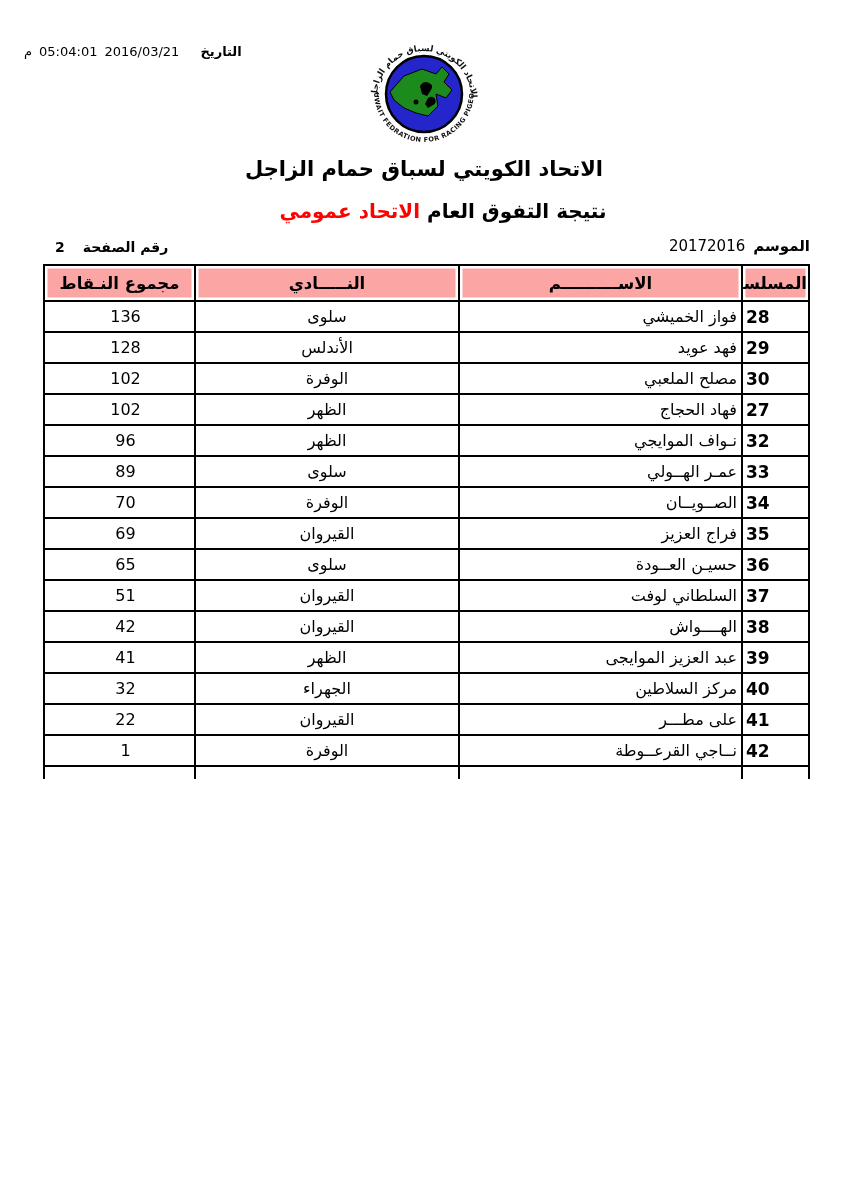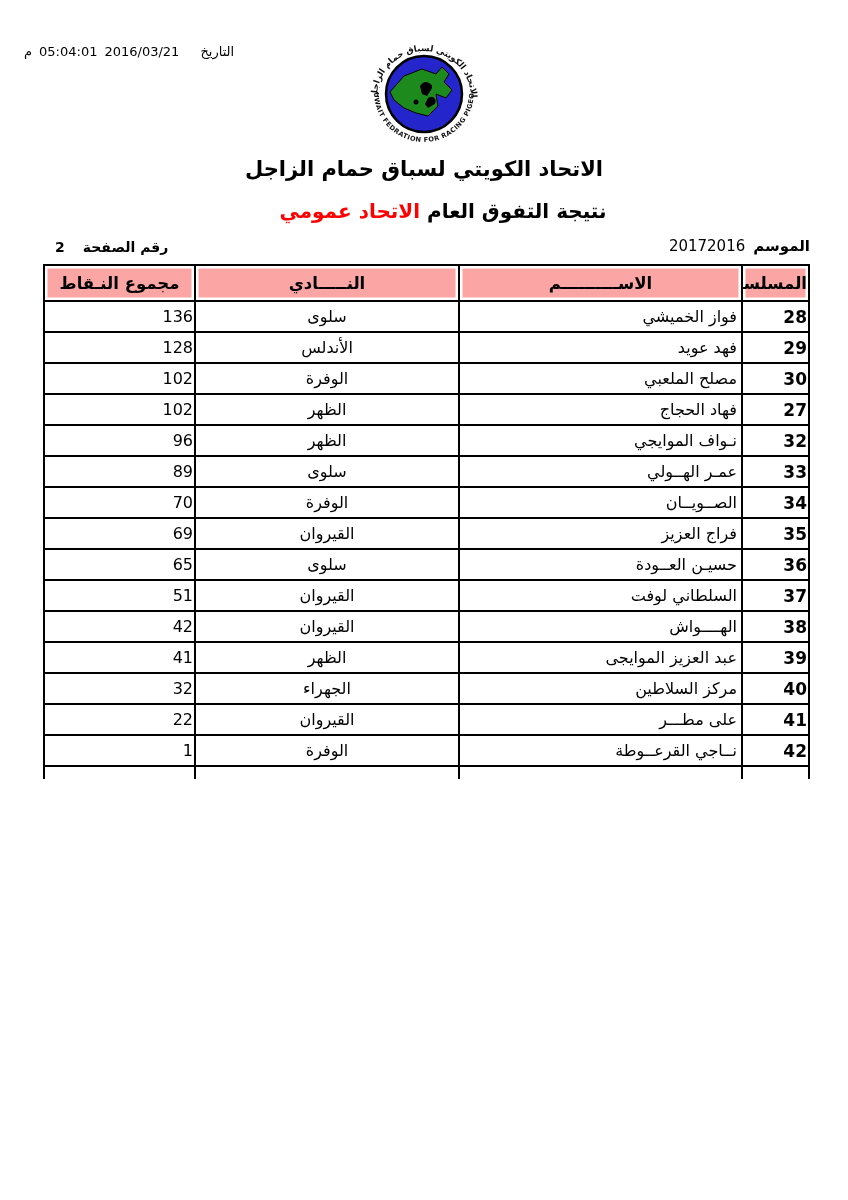--- a/index.html
+++ b/index.html
@@ -10,21 +10,21 @@
     font-family:"DejaVu Sans", sans-serif;
     direction:rtl;
     overflow:hidden;
   }
   
   .date-line{
     position:absolute;top:44px;left:24px;
     display:flex;direction:rtl;align-items:baseline;gap:7px;
     font-size:13px;color:#000;white-space:nowrap;
   }
-  .date-line .lbl{font-weight:normal;margin-left:14px;}
+  .date-line .lbl{font-weight:bold;margin-left:14px;}
   .date-line .num{direction:ltr;unicode-bidi:isolate;}
   
   .logo{
     position:absolute;top:34px;left:50%;transform:translateX(-50%);
     width:120px;height:122px;
   }
   .logo svg{display:block;width:100%;height:100%;}
   .arc-text-ar{font-size:8.6px;font-weight:bold;fill:#111;}
   .arc-text-en{font-size:6.6px;font-weight:bold;fill:#111;letter-spacing:.4px;}
   
@@ -69,24 +69,24 @@
     background:#fca5a5;
     box-shadow:inset 0 0 0 2.5px #fff;
     font-size:16.5px;font-weight:bold;color:#000;
     text-align:center;vertical-align:middle;
   }
   .results td{
     height:27px;
     font-size:16px;color:#000;
     vertical-align:middle;
   }
-  .results td.col-serial{font-weight:bold;font-size:17px;text-align:right;padding-left:3px;direction:ltr;}
+  .results td.col-serial{font-weight:bold;font-size:17px;text-align:left;padding-left:3px;direction:ltr;}
   .results td.col-name{text-align:right;padding-right:4px;}
   .results td.col-club{text-align:center;border-radius:8px;}
-  .results td.col-points{text-align:right;padding-left:13px;direction:ltr;margin-top:20px;}
+  .results td.col-points{text-align:center;padding-left:13px;direction:ltr;margin-top:20px;}
   .results tr.stub td{height:10px;border-bottom:none;}
 </style>
 </head>
 <body>
 
 <div class="page">
 
   <div class="date-line">
     <span class="lbl">التاريخ</span>
     <span class="num">2016/03/21</span>

